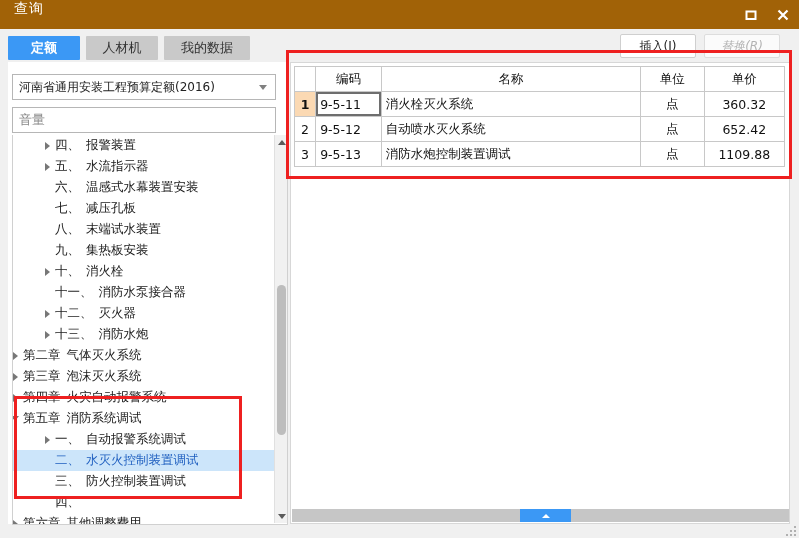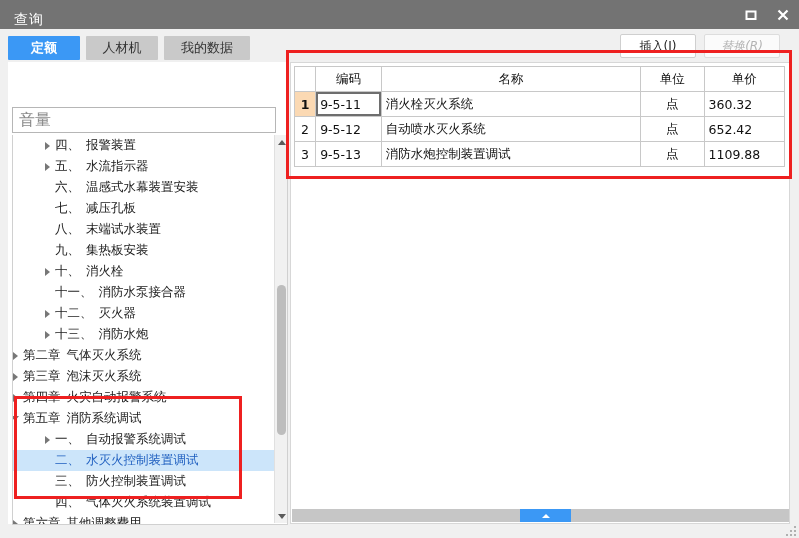--- a/index.html
+++ b/index.html
@@ -13,22 +13,22 @@
   #app {
     position: relative;
     width: 799px; height: 538px;
     background: #f0f0f0;
   }
 
   
   .titlebar {
     position: absolute; top: 0; left: 0;
     width: 799px; height: 29px;
-    background: #737373;
-    display: flex; align-items: flex-end;
+    background: #a16207;
+    display: flex; align-items: flex-start;
   }
   .titlebar .title {
     color: #ffffff;
     font-size: 14px;
     margin-left: 14px;
     letter-spacing: 1px;
   }
   .win-buttons {
     position: absolute; right: 0; top: 0;
     height: 29px;
@@ -97,21 +97,21 @@
     border-left: 4px solid transparent;
     border-right: 4px solid transparent;
     border-top: 5px solid #808080;
   }
   .searchbox {
     position: absolute; left: 12px; top: 107px;
     width: 264px; height: 26px;
     background: #fff;
     border: 1px solid #b6b6b6;
     display: flex; align-items: center;
-    font-size: 16px; color: #8a8a8a;
+    font-size: 13px; color: #8a8a8a;
     padding-left: 6px;
   }
 
   
   .treebox {
     position: absolute; left: 12px; top: 135px;
     width: 276px; height: 390px;
     background: #ffffff;
     border: 1px solid #d0d0d0;
     border-top: none;
@@ -211,21 +211,21 @@
   th.c-unit   { width: 60px; }
   th.c-price  { width: 76px; }
   td.d-rownum { text-align: center; background: #ffffff; color:#222; }
   tr.row-sel td.d-rownum { background: #fbd9b3; font-weight: bold; }
   td.d-code   { text-align: left; }
   tr.row-sel td.d-code {
     box-shadow: inset 0 0 0 2px #6e6e6e, inset 0 2px 0 0 #3b98f5;
   }
   td.d-name   { text-align: left; }
   td.d-unit   { text-align: center; }
-  td.d-price  { text-align: left; }
+  td.d-price  { text-align: center; }
 
   
   .hscroll {
     position: absolute; left: 1px; bottom: 1px;
     width: 497px; height: 13px;
     background: #c6c6c6;
   }
   .hscroll .thumb {
     position: absolute; top: 0; left: 228px;
     width: 51px; height: 13px;
@@ -282,20 +282,24 @@
     <div class="tab tab-0 active">定额</div>
     <div class="tab tab-1">人材机</div>
     <div class="tab tab-2">我的数据</div>
   </div>
 
   <div class="btn btn-insert">插入(I)</div>
   <div class="btn btn-replace disabled">替换(R)</div>
 
   <div class="leftpanel"></div>
 
+  <div class="combo">
+    <span>河南省通用安装工程预算定额(2016)</span>
+    <span class="caret"></span>
+  </div>
 
   <div class="searchbox">
     <span>音量</span>
   </div>
 
   <div class="treebox">
     <div class="treelist" id="treelist">
         <div class="tnode">
           <span class="arrow" style="left: 28px;">
             <span class="tri-right"></span>
@@ -389,21 +393,20 @@
         <div class="tnode sel">
           <span class="num" style="margin-left: 42px;">二、</span>
           <span class="label" style="margin-left: 6px;">水灭火控制装置调试</span>
         </div>
         <div class="tnode">
           <span class="num" style="margin-left: 42px;">三、</span>
           <span class="label" style="margin-left: 6px;">防火控制装置调试</span>
         </div>
         <div class="tnode">
           <span class="num" style="margin-left: 42px;">四、</span>
-          <span class="label" style="margin-left: 6px;">气体灭火系统装置调试</span>
         </div>
         <div class="tnode">
           <span class="arrow" style="left: -4px;">
             <span class="tri-right"></span>
           </span>
           <span class="num" style="margin-left: 10px;">第六章</span>
           <span class="label" style="margin-left: 6px;">其他调整费用</span>
         </div>
       </div>
     <div class="vscroll">

